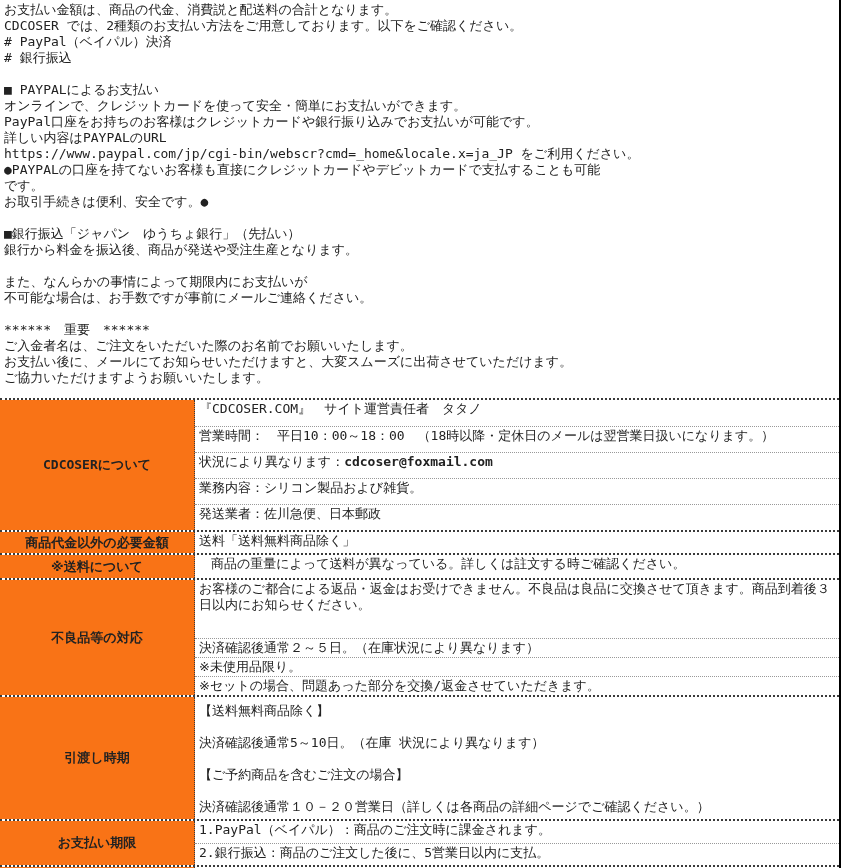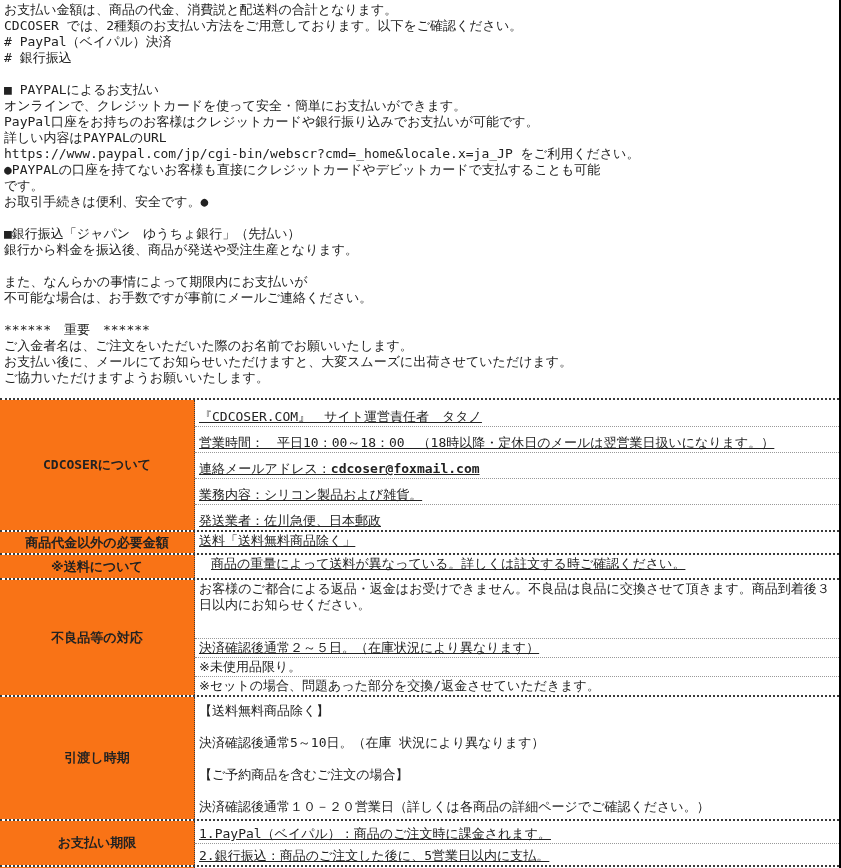--- a/index.html
+++ b/index.html
@@ -38,21 +38,21 @@
     display: flex;
     flex-direction: column;
   }
   .cell {
     box-sizing: border-box;
     padding: 1px 3px 1px 4px;
     white-space: pre-wrap;
     word-break: break-all;
   }
   .cell + .cell { border-top: 1px dotted #999999; }
-  .cell.vcenter { display: flex; align-items: flex-end; text-decoration: underline; }
+  .cell.vcenter { display: flex; align-items: flex-start; }
   .cell.vcenter > span { display: inline; }
   
   .s1 { min-height: 398px; }
   .s1 .cell { padding-top: 2px; }
   .s2 .cell { min-height: 26px; }
   .s3 { min-height: 23px; }
   .s4 { min-height: 25px; gap: 12px; }
   .s5 .c1 { min-height: 38px; }
   .s5 .c2 { min-height: 19px; margin-top: 20px; }
   .s5 .c3 { min-height: 14px; }
@@ -99,21 +99,21 @@
   </div>
 
   <div class="sec s2">
     <div class="label-cell">
       <span>CDCOSERについて</span>
     </div>
     <div class="content-cell">
       <div class="cell vcenter"><span>『CDCOSER.COM』　サイト運営責任者　タタノ</span></div>
       <div class="cell vcenter"><span>営業時間：　平日10：00～18：00　（18時以降・定休日のメールは翌営業日扱いになります。）</span></div>
       <div class="cell vcenter">
-        <span>連絡メールアドレス：</span><span class="email">cdcoser@foxmail.com</span>
+        <span>状況により異なります：</span><span class="email">cdcoser@foxmail.com</span>
       </div>
       <div class="cell vcenter"><span>業務内容：シリコン製品および雑貨。</span></div>
       <div class="cell vcenter"><span>発送業者：佐川急便、日本郵政</span></div>
     </div>
   </div>
 
   <div class="sec s3">
     <div class="label-cell">
       <span>商品代金以外の必要金額</span>
     </div>

